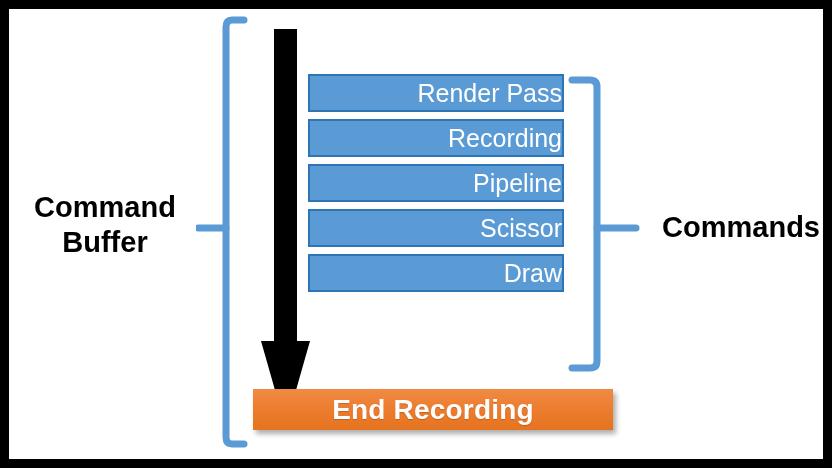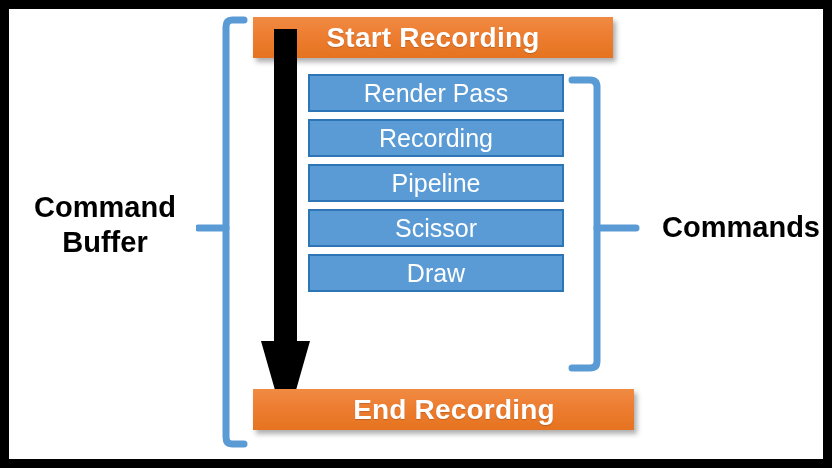--- a/index.html
+++ b/index.html
@@ -43,40 +43,40 @@
     font-size: 28px;
     letter-spacing: 0.2px;
     text-shadow: 0 1px 1px rgba(0,0,0,0.18);
   }
   #start-bar {
     left: 253px; top: 17px;
     width: 360px; height: 41px;
   }
   #end-bar {
     left: 253px; top: 389px;
-    width: 360px; height: 41px; padding-left: 21px;
+    width: 360px; height: 41px;
   }
 
   
   .cmd-list {
     position: absolute;
     left: 308px;
     top: 74px;
     width: 256px;
   }
   .cmd-box {
     position: relative;
     height: 38px;
     margin-bottom: 7px;
     box-sizing: border-box;
     background: #5B9BD5;
     border: 2px solid #2E75B6;
     display: flex;
     align-items: center;
-    justify-content: center;
+    justify-content: flex-end;
     color: #FFFFFF;
     font-size: 25px;
     font-weight: normal;
     line-height: 1;
   }
   .cmd-box:last-child { margin-bottom: 16px; }
 
   
   #down-arrow {
     position: absolute;
@@ -133,23 +133,20 @@
   <svg id="left-bracket" class="bracket-svg" viewBox="0 0 60 436">
     <path d="M 48 6 L 36 6 Q 30 6 30 13 L 30 423 Q 30 430 36 430 L 48 430" fill="none" stroke="#5B9BD5" stroke-width="7" stroke-linecap="round" stroke-linejoin="round"></path>
     <path d="M 30 214 L 2 214" fill="none" stroke="#5B9BD5" stroke-width="7" stroke-linecap="round"></path>
   </svg>
 
   <svg id="right-bracket" class="bracket-svg" viewBox="0 0 74 300">
     <path d="M 6 6 L 24 6 Q 31 6 31 13 L 31 287 Q 31 294 24 294 L 6 294" fill="none" stroke="#5B9BD5" stroke-width="7" stroke-linecap="round" stroke-linejoin="round"></path>
     <path d="M 31 154 L 70 154" fill="none" stroke="#5B9BD5" stroke-width="7" stroke-linecap="round"></path>
   </svg>
 
-  <div id="start-bar" class="orange-bar">
-    <span>Start Recording</span>
-  </div>
 
   <div class="cmd-list">
     <div class="cmd-box">
       <span>Render Pass</span>
     </div>
     <div class="cmd-box">
       <span>Recording</span>
     </div>
     <div class="cmd-box">
       <span>Pipeline</span>

